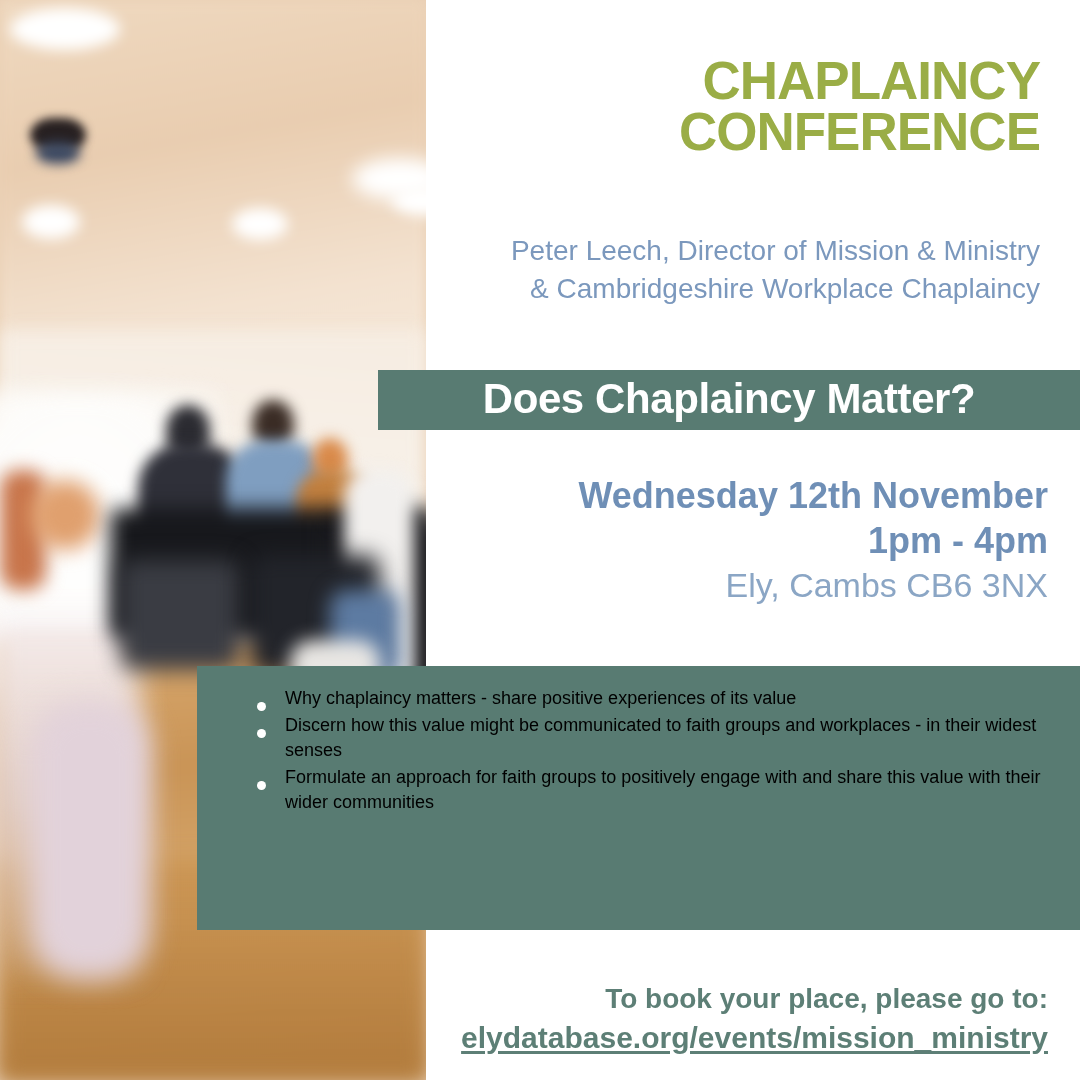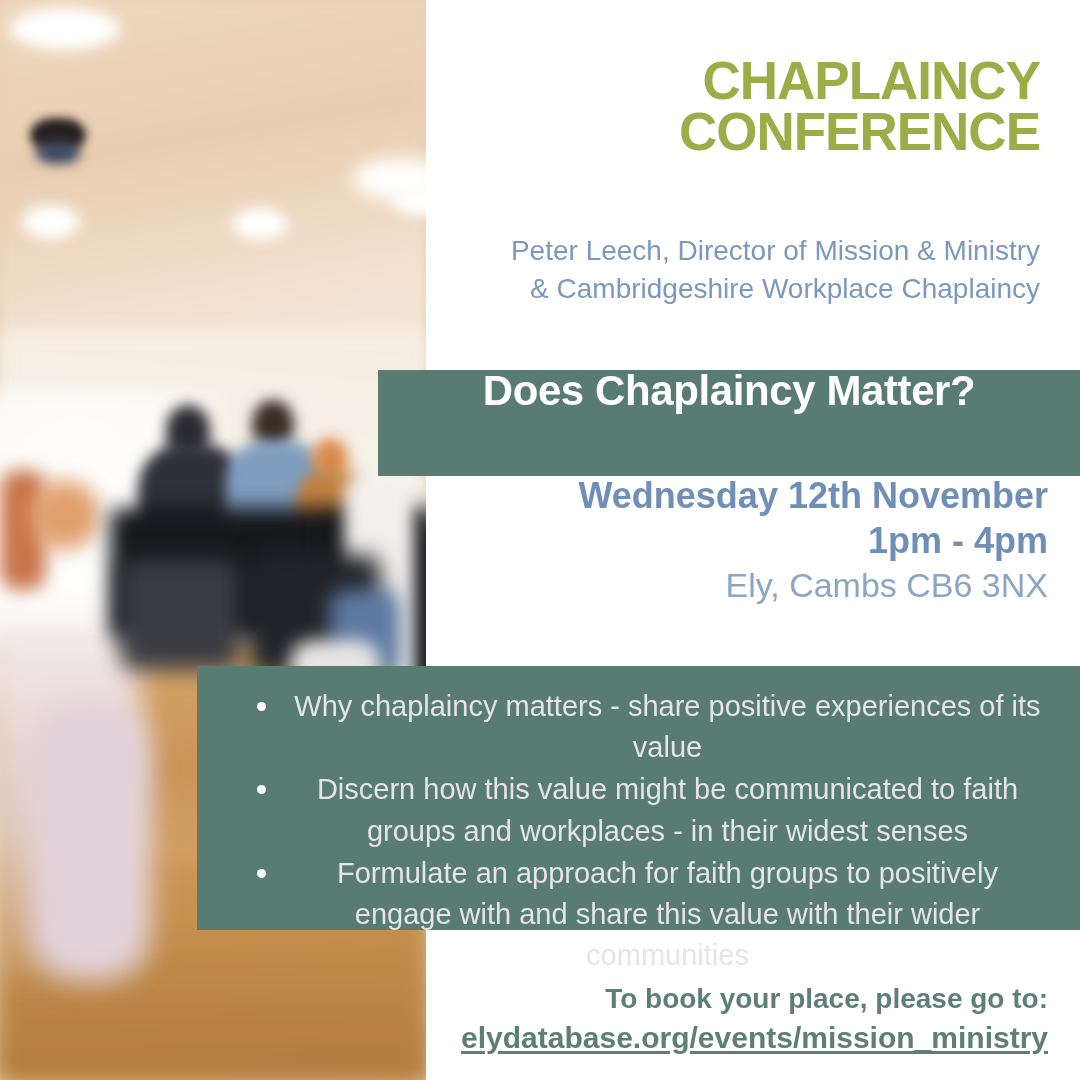--- a/index.html
+++ b/index.html
@@ -122,23 +122,24 @@
     color:#7b98bd;
     font-size:28px;
     line-height:1.34;
   }
   .promoted div { white-space:nowrap; }
 
   
   .title-banner {
     position:absolute;
     left:378px; top:370px;
-    width:702px; height:106px;
+    width:702px; height:60px;
     background:#587b72;
     display:flex;
+    align-items:center;
     justify-content:center;
   }
   .title-banner-text {
     color:#ffffff;
     font-weight:bold;
     font-size:42px;
     letter-spacing:-0.4px;
     line-height:1;
     padding-bottom:3px;
   }
@@ -169,26 +170,25 @@
   .bullets {
     position:absolute;
     left:197px; top:666px;
     width:883px; height:264px;
     background:#587b72;
     padding:20px 30px 18px 56px;
   }
   .bullets ul { list-style:none; }
   .bullets li {
     position:relative;
-    color:#e5e5e5;
-    font-size:29px;
+    color:#000000;
+    font-size:18px;
     line-height:1.42;
     padding-left:32px;
     margin-bottom:1px;
-    text-align:center;
   }
   .bullets li::before {
     content:"";
     position:absolute;
     left:4px; top:16px;
     width:9px; height:9px;
     background:#ffffff;
     border-radius:50%;
   }
 

